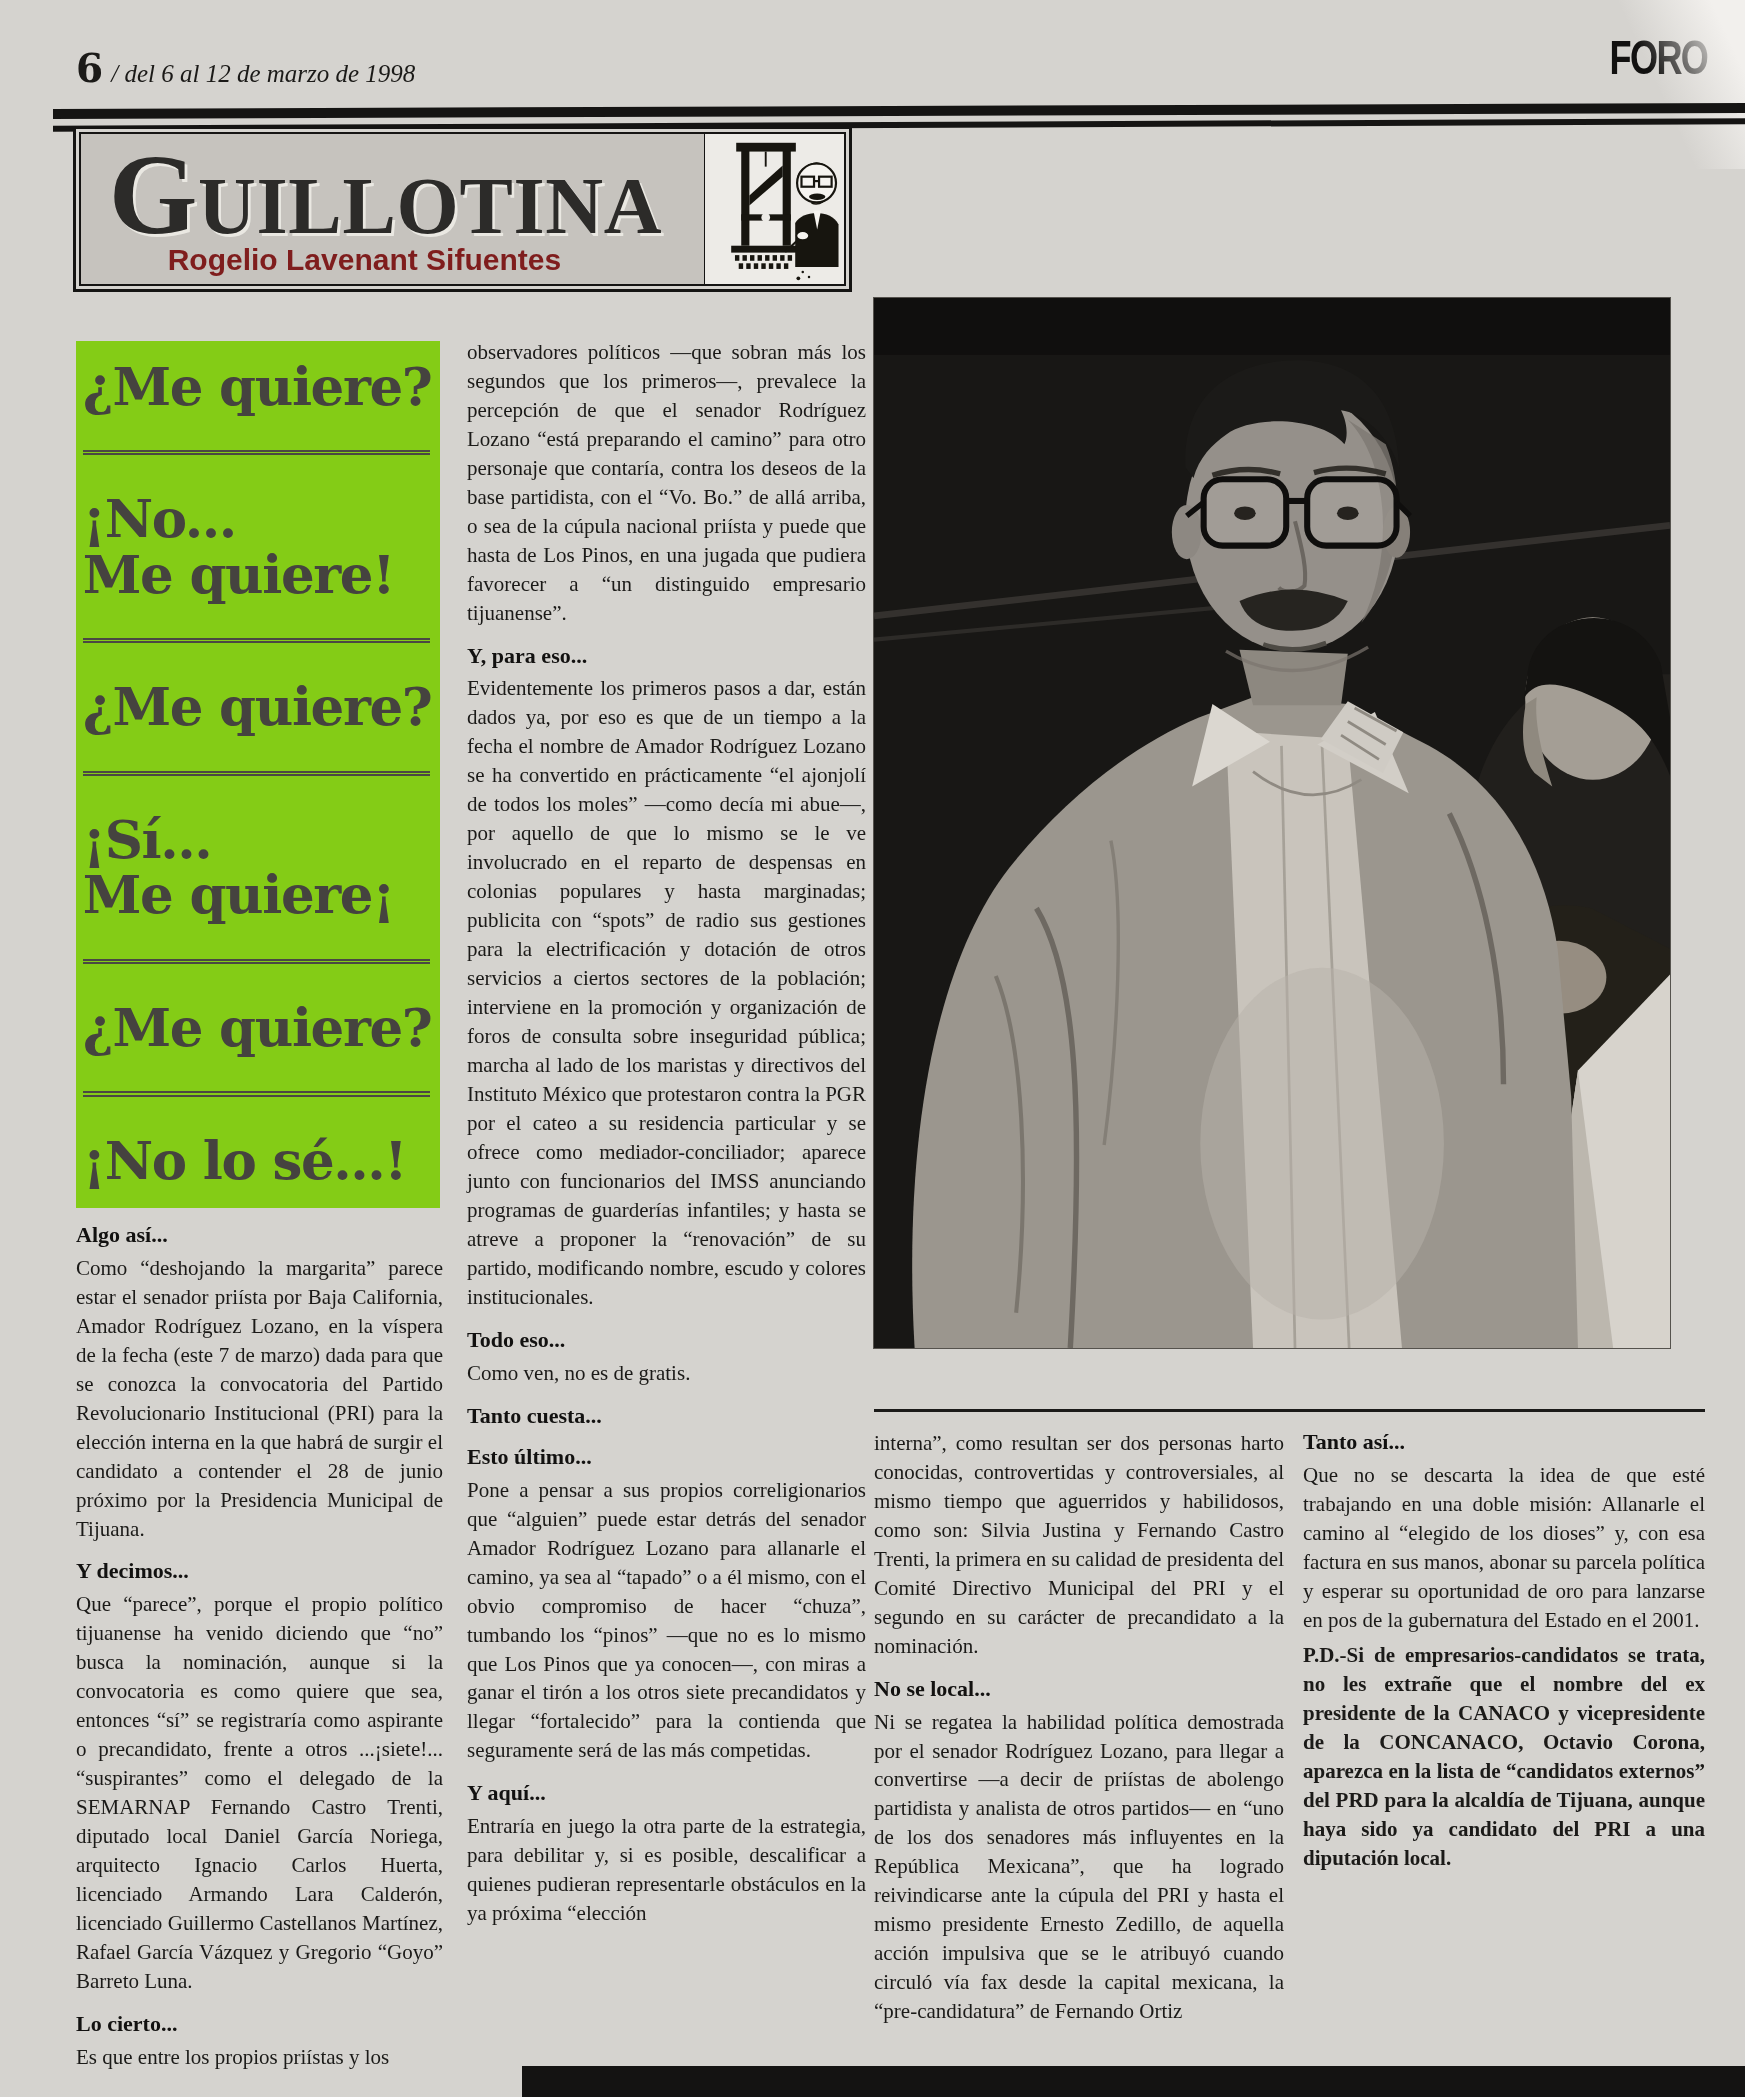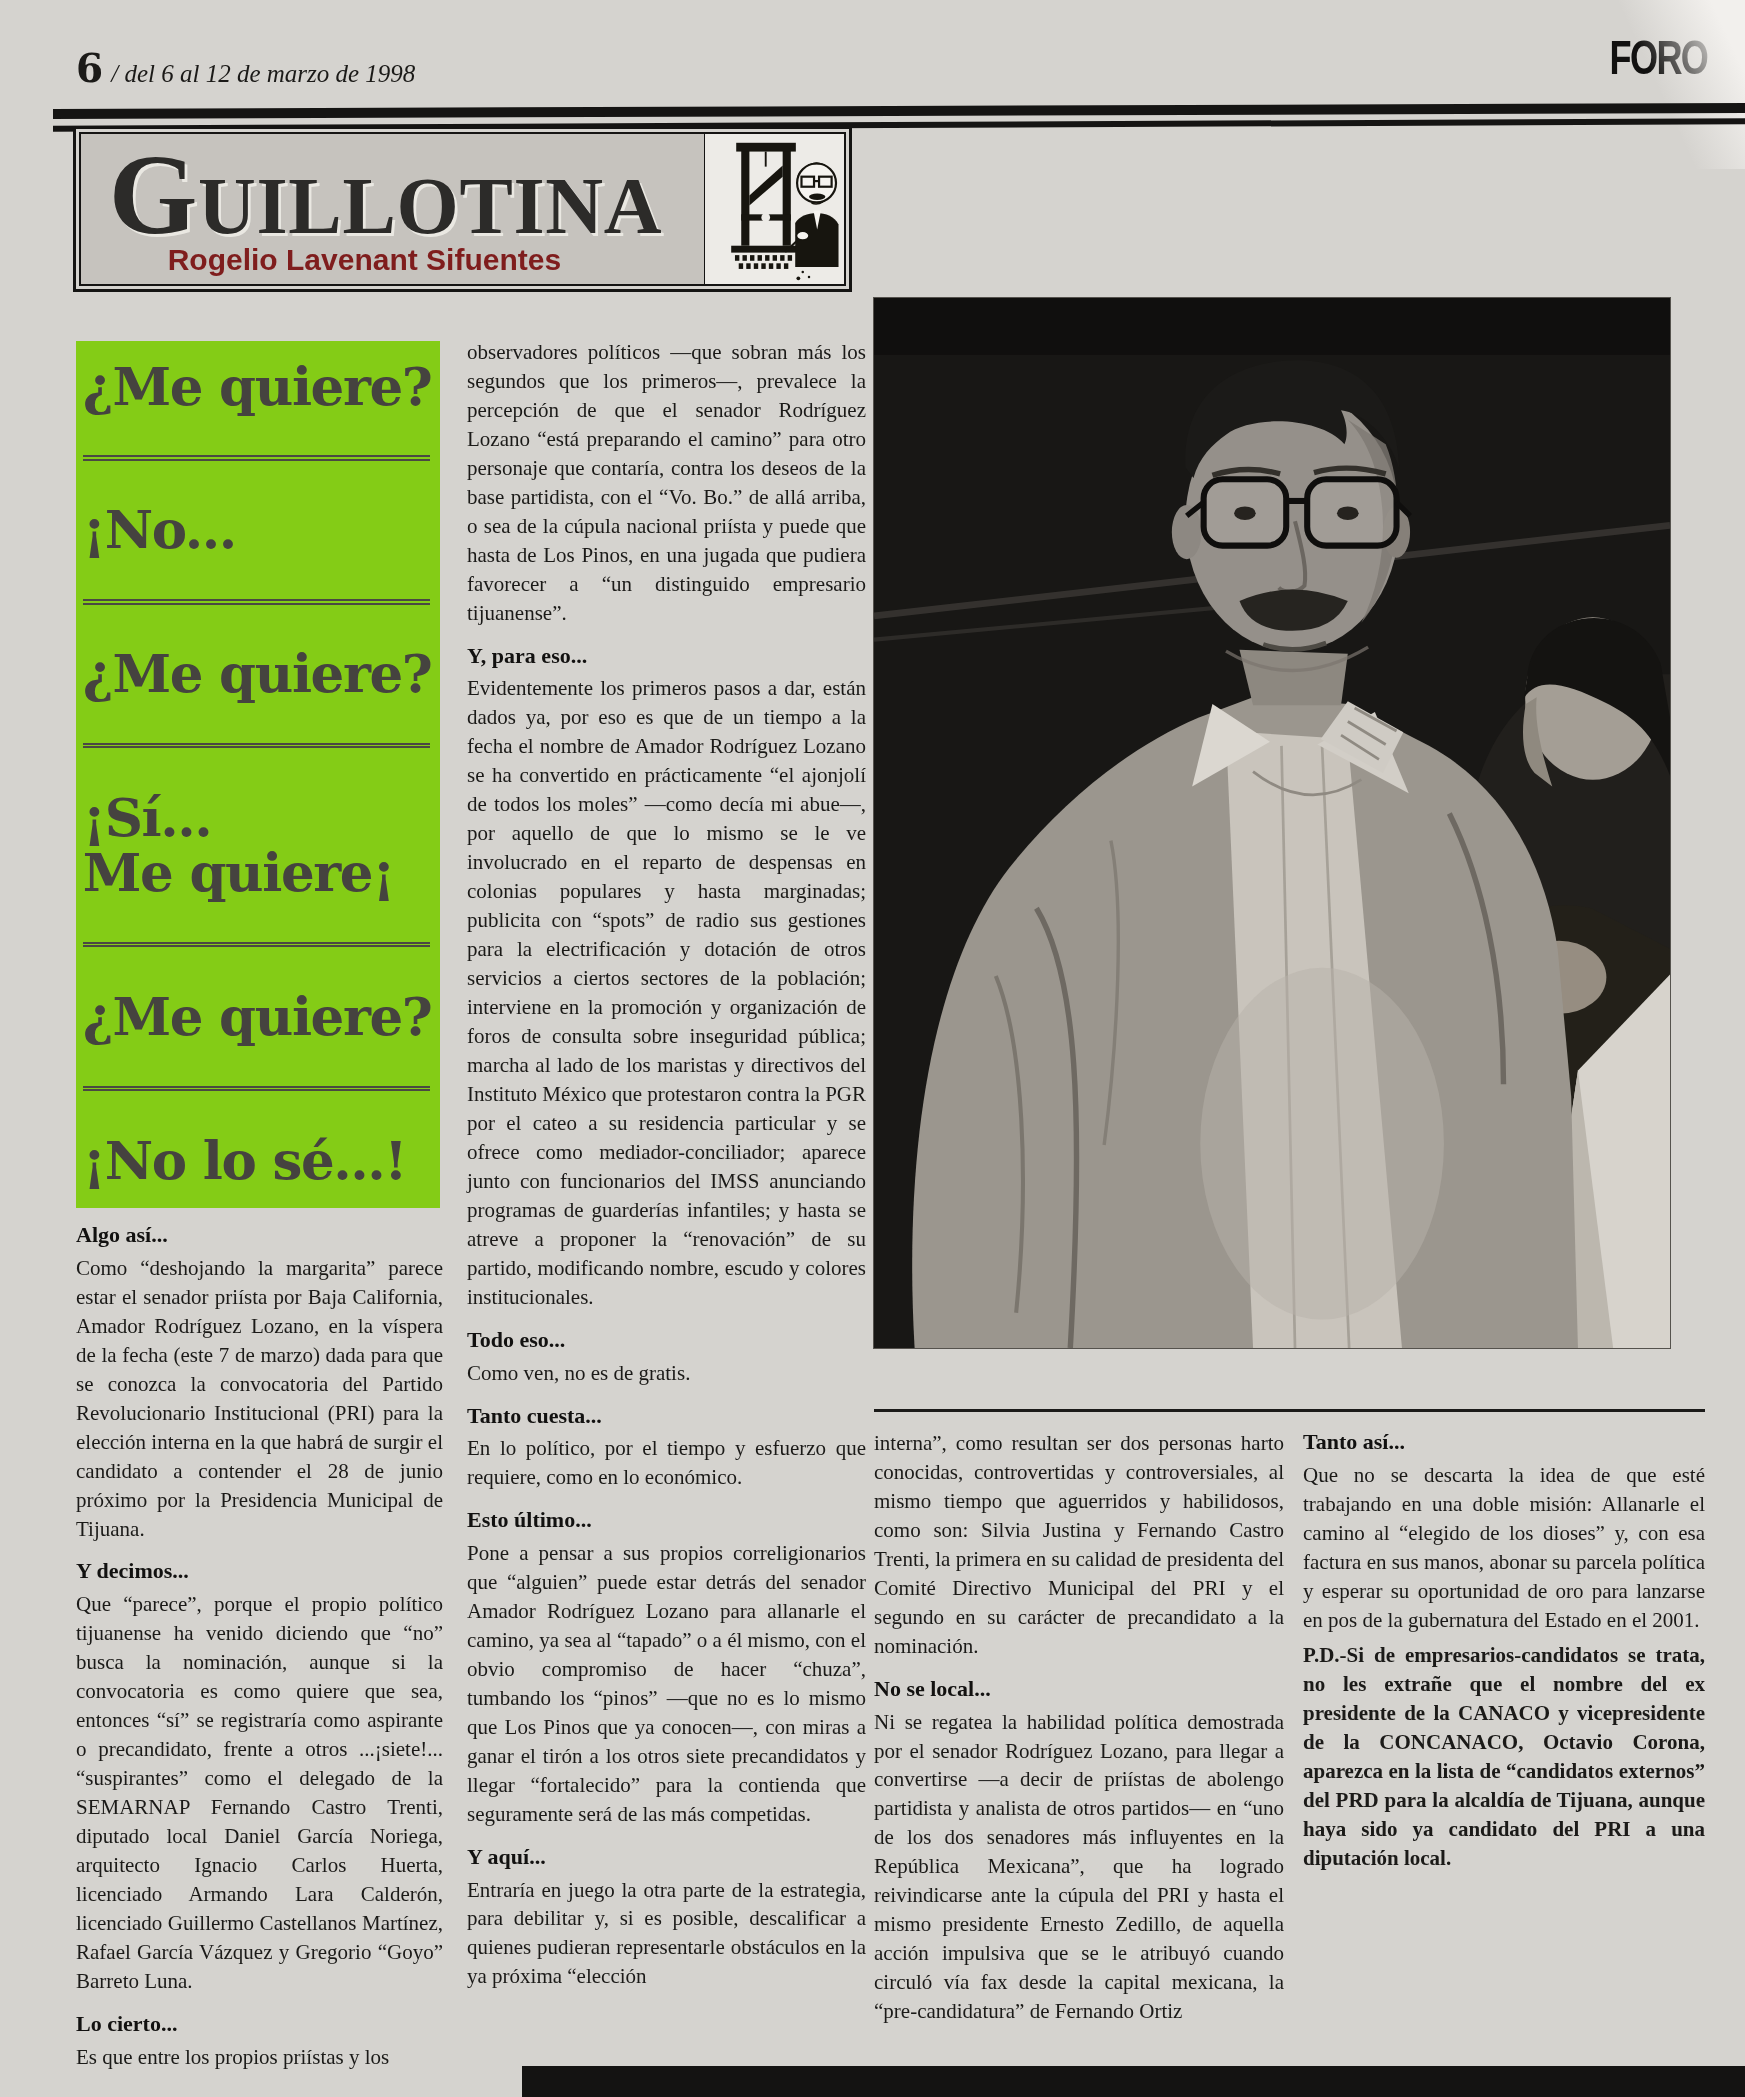--- a/index.html
+++ b/index.html
@@ -143,21 +143,21 @@
             <line x1="141" y1="170" x2="122" y2="188" stroke="#17150f" stroke-width="3.5"></line>
           </g>
         </svg>
       </div>
     </div>
   </div>
 
   <div class="headline-box">
       <div class="headline"><span>¿Me quiere?</span></div>
       <div class="hl-divider"></div>
-      <div class="headline"><span>¡No...</span><br></div>
+      <div class="headline"><span>¡No...</span><br><span>Me quiere!</span></div>
       <div class="hl-divider"></div>
       <div class="headline"><span>¿Me quiere?</span></div>
       <div class="hl-divider"></div>
       <div class="headline"><span>¡Sí...</span><br><span>Me quiere¡</span></div>
       <div class="hl-divider"></div>
       <div class="headline"><span>¿Me quiere?</span></div>
       <div class="hl-divider"></div>
       <div class="headline"><span>¡No lo sé...!</span></div>
     </div>
 
@@ -169,21 +169,20 @@
       <h3>Lo cierto...</h3>
       <p>Es que entre los propios priístas y los</p>
     </div>
   <div class="article" id="col2">
       <p>observadores políticos —que sobran más los segundos que los primeros—, prevalece la percepción de que el senador Rodríguez Lozano “está preparando el camino” para otro personaje que contaría, contra los deseos de la base partidista, con el “Vo. Bo.” de allá arriba, o sea de la cúpula nacional priísta y puede que hasta de Los Pinos, en una jugada que pudiera favorecer a “un distinguido empresario tijuanense”.</p>
       <h3>Y, para eso...</h3>
       <p>Evidentemente los primeros pasos a dar, están dados ya, por eso es que de un tiempo a la fecha el nombre de Amador Rodríguez Lozano se ha convertido en prácticamente “el ajonjolí de todos los moles” —como decía mi abue—, por aquello de que lo mismo se le ve involucrado en el reparto de despensas en colonias populares y hasta marginadas; publicita con “spots” de radio sus gestiones para la electrificación y dotación de otros servicios a ciertos sectores de la población; interviene en la promoción y organización de foros de consulta sobre inseguridad pública; marcha al lado de los maristas y directivos del Instituto México que protestaron contra la PGR por el cateo a su residencia particular y se ofrece como mediador-conciliador; aparece junto con funcionarios del IMSS anunciando programas de guarderías infantiles; y hasta se atreve a proponer la “renovación” de su partido, modificando nombre, escudo y colores institucionales.</p>
       <h3>Todo eso...</h3>
       <p>Como ven, no es de gratis.</p>
       <h3>Tanto cuesta...</h3>
-      <p>En lo político, por el tiempo y esfuerzo que requiere, como en lo económico.</p>
       <h3>Esto último...</h3>
       <p>Pone a pensar a sus propios correligionarios que “alguien” puede estar detrás del senador Amador Rodríguez Lozano para allanarle el camino, ya sea al “tapado” o a él mismo, con el obvio compromiso de hacer “chuza”, tumbando los “pinos” —que no es lo mismo que Los Pinos que ya conocen—, con miras a ganar el tirón a los otros siete precandidatos y llegar “fortalecido” para la contienda que seguramente será de las más competidas.</p>
       <h3>Y aquí...</h3>
       <p>Entraría en juego la otra parte de la estrategia, para debilitar y, si es posible, descalificar a quienes pudieran representarle obstáculos en la ya próxima “elección</p>
     </div>
 
   <figure class="photo" style="margin:0">
     <svg viewBox="0 0 1176 1552" preserveAspectRatio="none">
       <rect width="1176" height="1552" fill="#181715"></rect>
       <rect x="0" y="0" width="1176" height="84" fill="#100f0e"></rect>

